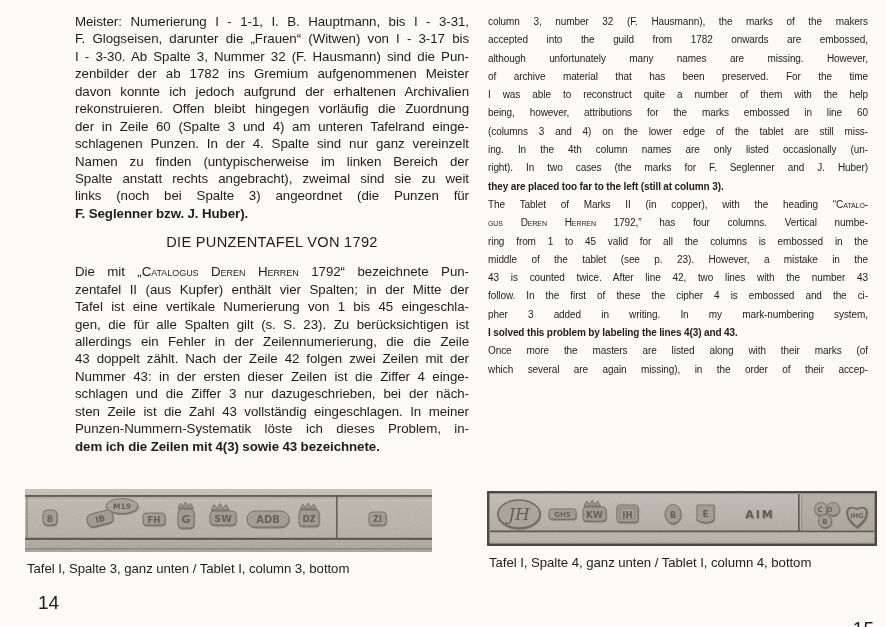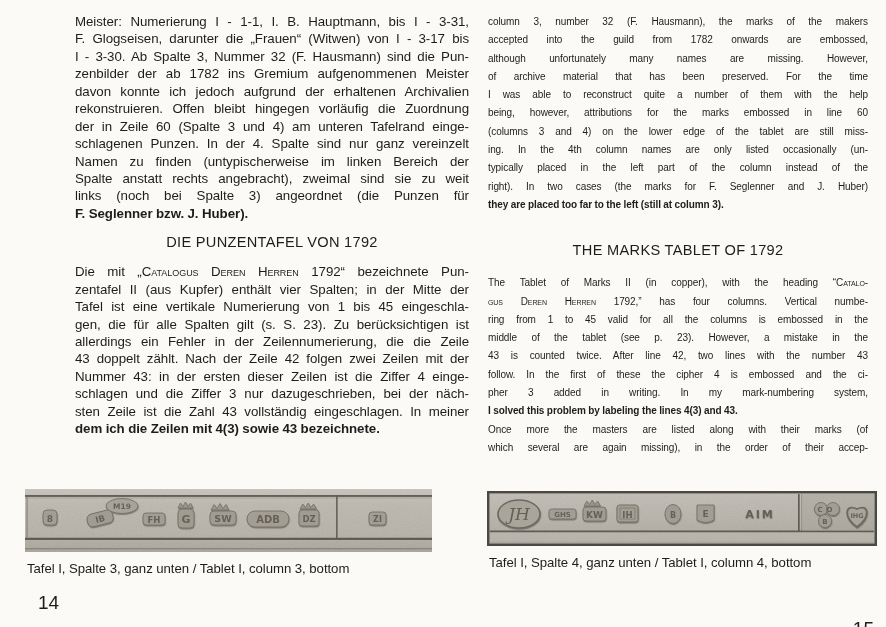--- a/index.html
+++ b/index.html
@@ -61,39 +61,38 @@
   <div class="para">
       <div class="line"><span>Die mit „</span><span class="sc">Catalogus Deren Herren 1792</span><span>“ bezeichnete Pun-</span></div>
       <div class="line"><span>zentafel II (aus Kupfer) enthält vier Spalten; in der Mitte der</span></div>
       <div class="line"><span>Tafel ist eine vertikale Numerierung von 1 bis 45 eingeschla-</span></div>
       <div class="line"><span>gen, die für alle Spalten gilt (s. S. 23). Zu berücksichtigen ist</span></div>
       <div class="line"><span>allerdings ein Fehler in der Zeilennumerierung, die die Zeile</span></div>
       <div class="line"><span>43 doppelt zählt. Nach der Zeile 42 folgen zwei Zeilen mit der</span></div>
       <div class="line"><span>Nummer 43: in der ersten dieser Zeilen ist die Ziffer 4 einge-</span></div>
       <div class="line"><span>schlagen und die Ziffer 3 nur dazugeschrieben, bei der näch-</span></div>
       <div class="line"><span>sten Zeile ist die Zahl 43 vollständig eingeschlagen. In meiner</span></div>
+      <div class="line"><span>Punzen-Nummern-Systematik löste ich dieses Problem, in-</span></div>
       <div class="line end"><span>dem ich die Zeilen mit 4(3) sowie 43 bezeichnete.</span></div>
     </div>
 </div>
 
 <div class="col" id="right-col">
   <div class="para">
       <div class="line"><span>column 3, number 32 (F. Hausmann), the marks of the makers</span></div>
       <div class="line"><span>accepted into the guild from 1782 onwards are embossed,</span></div>
       <div class="line"><span>although unfortunately many names are missing. However,</span></div>
       <div class="line"><span>of archive material that has been preserved. For the time</span></div>
       <div class="line"><span>I was able to reconstruct quite a number of them with the help</span></div>
       <div class="line"><span>being, however, attributions for the marks embossed in line 60</span></div>
       <div class="line"><span>(columns 3 and 4) on the lower edge of the tablet are still miss-</span></div>
       <div class="line"><span>ing. In the 4th column names are only listed occasionally (un-</span></div>
-      <div class="line"><span>typically placed in the left part of the column instead of the</span></div>
       <div class="line"><span>right). In two cases (the marks for F. Seglenner and J. Huber)</span></div>
       <div class="line end"><span>they are placed too far to the left (still at column 3).</span></div>
     </div>
-  <div class="heading" id="right-heading">THE MARKS TABLET OF 1792</div>
   <div class="para">
       <div class="line"><span>The Tablet of Marks II (in copper), with the heading “</span><span class="sc">Catalo-</span></div>
       <div class="line"><span class="sc">gus Deren Herren</span><span> 1792,” has four columns. Vertical numbe-</span></div>
       <div class="line"><span>ring from 1 to 45 valid for all the columns is embossed in the</span></div>
       <div class="line"><span>middle of the tablet (see p. 23). However, a mistake in the</span></div>
       <div class="line"><span>43 is counted twice. After line 42, two lines with the number 43</span></div>
       <div class="line"><span>follow. In the first of these the cipher 4 is embossed and the ci-</span></div>
       <div class="line"><span>pher 3 added in writing. In my mark-numbering system,</span></div>
       <div class="line end"><span>I solved this problem by labeling the lines 4(3) and 43.</span></div>
       <div class="line"><span>Once more the masters are listed along with their marks (of</span></div>

